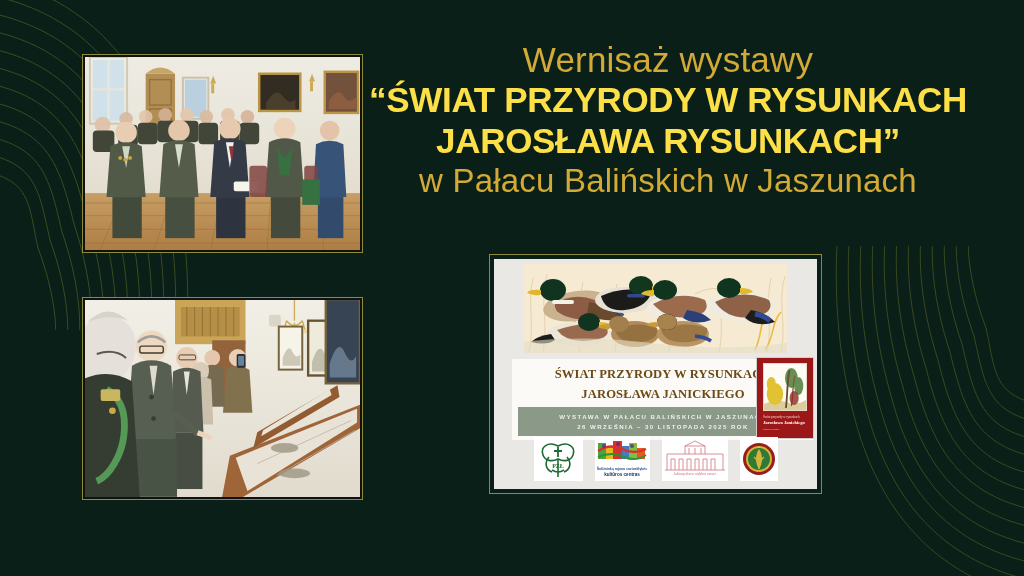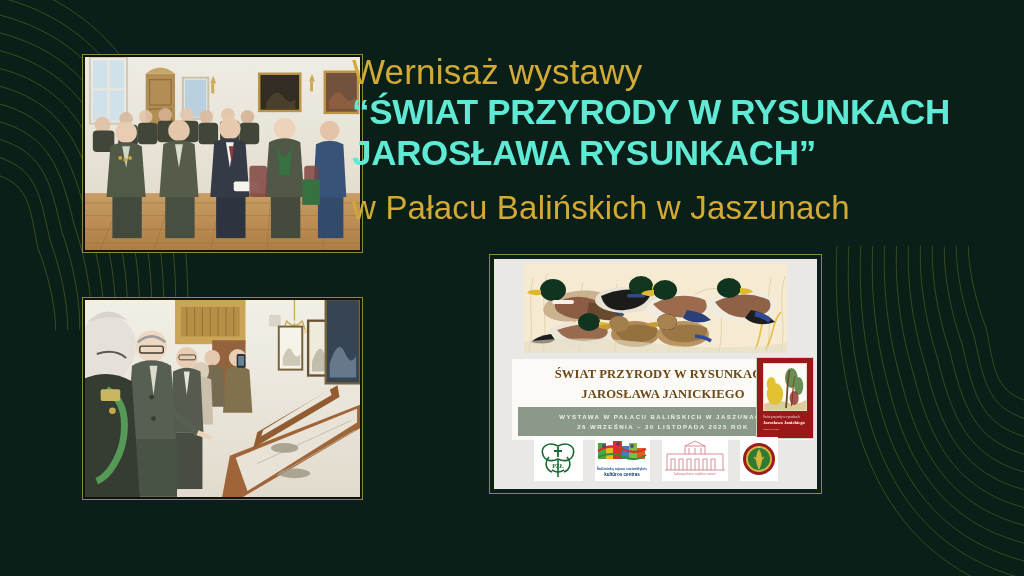--- a/index.html
+++ b/index.html
@@ -23,39 +23,40 @@
     box-sizing:border-box;
     overflow:hidden;
     background:#111;
   }
   .photo-frame .inner{position:absolute;inset:2px;overflow:hidden;}
   #photo-top{left:82px;top:54px;width:281px;height:199px;}
   #photo-bottom{left:82px;top:297px;width:281px;height:203px;}
 
   
   #headline{
-    position:absolute;left:352px;top:52px;width:632px;
+    position:absolute;left:352px;top:40px;width:632px;
+    text-align:center;
   }
   .h-gold{
     color:#d2aa35;
     font-size:35px;
     line-height:1.15;
     font-weight:400;
     letter-spacing:.2px;
     white-space:nowrap;
   }
   .h-white{
-    color:#5eead4;
+    color:#fde047;
     font-size:35px;
     line-height:1.17;
     font-weight:700;
     letter-spacing:-.3px;
     white-space:nowrap;
   }
-  .h-gold.loc{font-size:33px;margin-top:15px;}
+  .h-gold.loc{font-size:33px;margin-top:0;}
 
   
   #poster{
     position:absolute;left:489px;top:254px;width:333px;height:240px;
     border:1.5px solid #8d8b3a;
     box-sizing:border-box;
     background:#0a1f18;
     padding:4px;
   }
   #poster-sheet{

